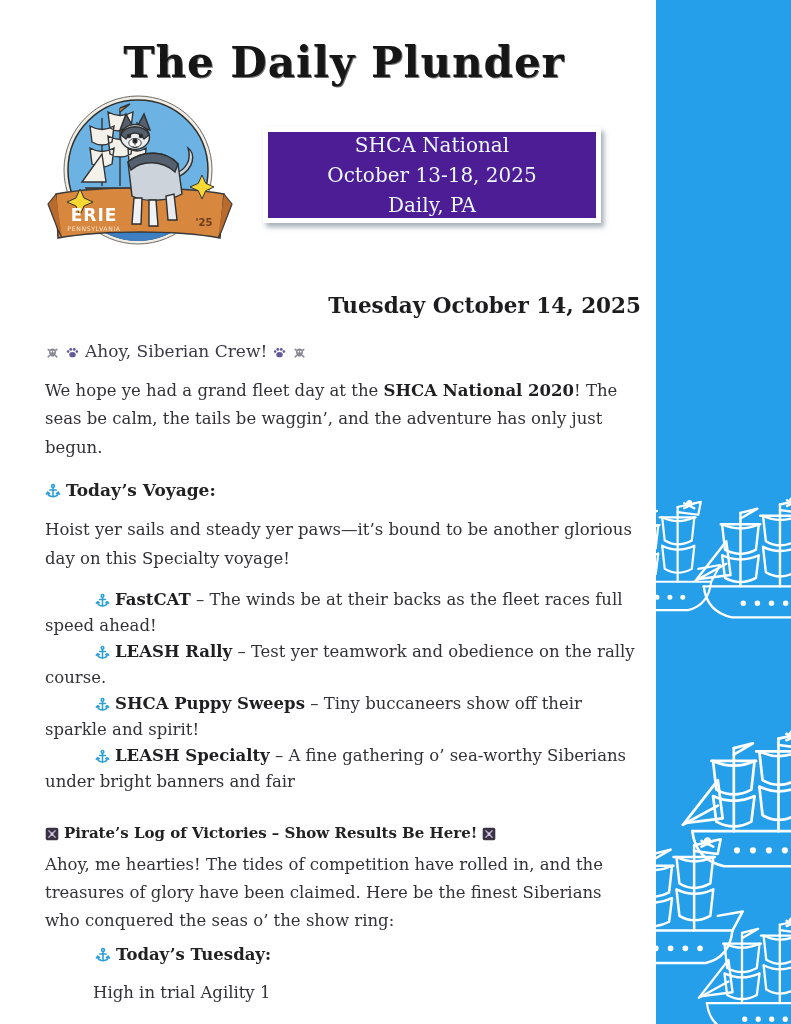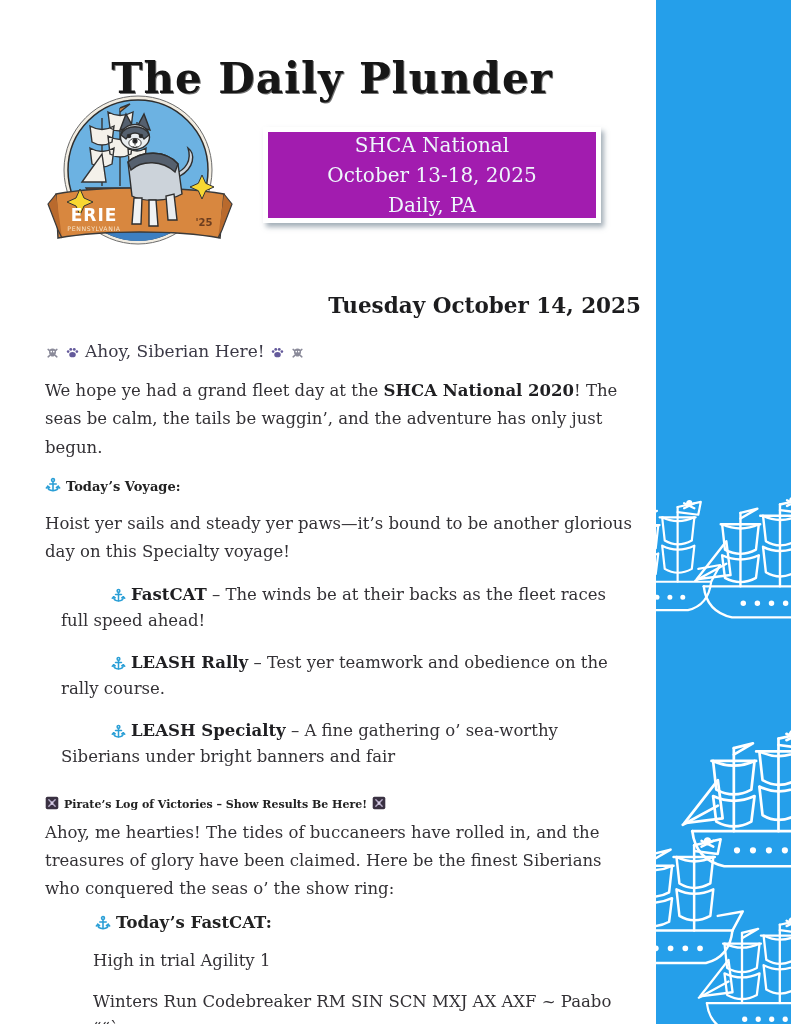--- a/index.html
+++ b/index.html
@@ -9,41 +9,40 @@
     color:#333135;overflow:hidden;
   }
   
   .sidebar{
     position:absolute;top:0;right:0;width:135px;height:1024px;
     background:#259fea;overflow:hidden;
   }
   
   .header{position:absolute;top:0;left:0;width:656px;height:285px;}
   .page-title{
-    position:absolute;top:38px;left:4px;width:656px;text-align:center;
+    position:absolute;top:38px;left:16px;width:656px;text-align:center;
     font-size:42px;font-weight:700;color:#161616;letter-spacing:1px;
     text-shadow:1px 1px 0 rgba(0,0,0,.55);
-    margin-top:16px;
   }
   .logo{position:absolute;top:90px;left:42px;width:196px;height:172px;}
   .event-box{
     position:absolute;top:127px;left:263px;width:338px;height:96px;
-    background:#a21caf;border:5px solid #ffffff;box-sizing:border-box;
+    background:#4c1d95;border:5px solid #ffffff;box-sizing:border-box;
     box-shadow:3px 4px 5px rgba(90,110,125,.55);
     display:flex;align-items:center;justify-content:center;text-align:center;
   }
   .event-box .inner{font-size:20px;line-height:1.5;color:#eef7fb;}
   
   .article{position:absolute;top:288px;left:45px;width:596px;font-size:16.5px;line-height:1.7;}
   .date-heading{font-size:21.5px;font-weight:700;color:#1d1d1f;margin:0 0 12px 0;text-align:right;}
   .greeting{margin:0 0 12px 0;font-size:17px;color:#3b3946;}
   p.para{margin:0 0 14px 0;}
-  .sec-heading{font-weight:700;color:#222;margin:6px 0 12px 0;font-size:13px;}
-  .bullet{margin:16px;line-height:1.58;text-indent:50px;}
-  .results-heading{font-weight:700;color:#222;margin:26px 0 4px 0;font-size:11px;}
+  .sec-heading{font-weight:700;color:#222;margin:6px 0 12px 0;font-size:17px;}
+  .bullet{margin:0;line-height:1.58;text-indent:50px;}
+  .results-heading{font-weight:700;color:#222;margin:26px 0 4px 0;font-size:15px;}
   .results-label{font-weight:700;color:#222;margin:4px 0 10px 0;text-indent:50px;}
   .result-line{margin:0 0 14px 0;padding-left:48px;line-height:1.65;}
   b{color:#1f1f22;}
   
   .ic{display:inline-block;vertical-align:-0.18em;}
   .ic15{width:15px;height:15px;}
   .ic16{width:16px;height:16px;}
   .ic14{width:14px;height:14px;}
   .gap{display:inline-block;width:5px;}
 </style>
@@ -204,21 +203,21 @@
 
 <div class="article">
 
   <h1 class="date-heading">Tuesday October 14, 2025</h1>
 
   <p class="greeting">
     <svg class="ic ic15">
         <use href="#skull"></use>
       </svg><span class="gap"></span><svg class="ic ic15">
         <use href="#paw"></use>
-      </svg><span class="gap"></span><span>Ahoy, Siberian Here!</span><span class="gap"></span><svg class="ic ic15">
+      </svg><span class="gap"></span><span>Ahoy, Siberian Crew!</span><span class="gap"></span><svg class="ic ic15">
         <use href="#paw"></use>
       </svg><span class="gap"></span><svg class="ic ic15">
         <use href="#skull"></use>
       </svg>
   </p>
 
   <p class="para"><span>We hope ye had a grand fleet day at the </span><b>SHCA National 2020</b><span>! The seas be calm, the tails be waggin’, and the adventure has only just begun.</span></p>
 
   <p class="sec-heading">
     <svg class="ic ic16">
@@ -230,39 +229,44 @@
 
   <p class="bullet">
     <svg class="ic ic15">
         <use href="#anchor"></use>
       </svg><span class="gap"></span><b>FastCAT</b><span> – The winds be at their backs as the fleet races full speed ahead!</span>
   </p>
   <p class="bullet">
     <svg class="ic ic15">
         <use href="#anchor"></use>
       </svg><span class="gap"></span><b>LEASH Rally</b><span> – Test yer teamwork and obedience on the rally course.</span>
+  </p>
+  <p class="bullet">
+    <svg class="ic ic15">
+        <use href="#anchor"></use>
+      </svg><span class="gap"></span><b>SHCA Puppy Sweeps</b><span> – Tiny buccaneers show off their sparkle and spirit!</span>
   </p>
   <p class="bullet">
     <svg class="ic ic15">
         <use href="#anchor"></use>
       </svg><span class="gap"></span><b>LEASH Specialty</b><span> – A fine gathering o’ sea-worthy Siberians under bright banners and fair</span>
   </p>
 
   <p class="results-heading">
     <svg class="ic ic14">
         <use href="#flagx"></use>
       </svg><span class="gap"></span><span>Pirate’s Log of Victories – Show Results Be Here!</span><span class="gap"></span><svg class="ic ic14">
         <use href="#flagx"></use>
       </svg>
   </p>
 
-  <p class="para" style="margin-bottom:6px;">Ahoy, me hearties! The tides of buccaneers have rolled in, and the treasures of glory have been claimed. Here be the finest Siberians who conquered the seas o’ the show ring:</p>
+  <p class="para" style="margin-bottom:6px;">Ahoy, me hearties! The tides of competition have rolled in, and the treasures of glory have been claimed. Here be the finest Siberians who conquered the seas o’ the show ring:</p>
 
   <p class="results-label">
     <svg class="ic ic16">
         <use href="#anchor"></use>
-      </svg><span class="gap"></span><span>Today’s FastCAT:</span>
+      </svg><span class="gap"></span><span>Today’s Tuesday:</span>
   </p>
 
   <p class="result-line">High in trial Agility 1</p>
   <p class="result-line">Winters Run Codebreaker RM SIN SCN MXJ AX AXF ~ Paabo ““à</p>
 
 </div>
 
 </body></html>

